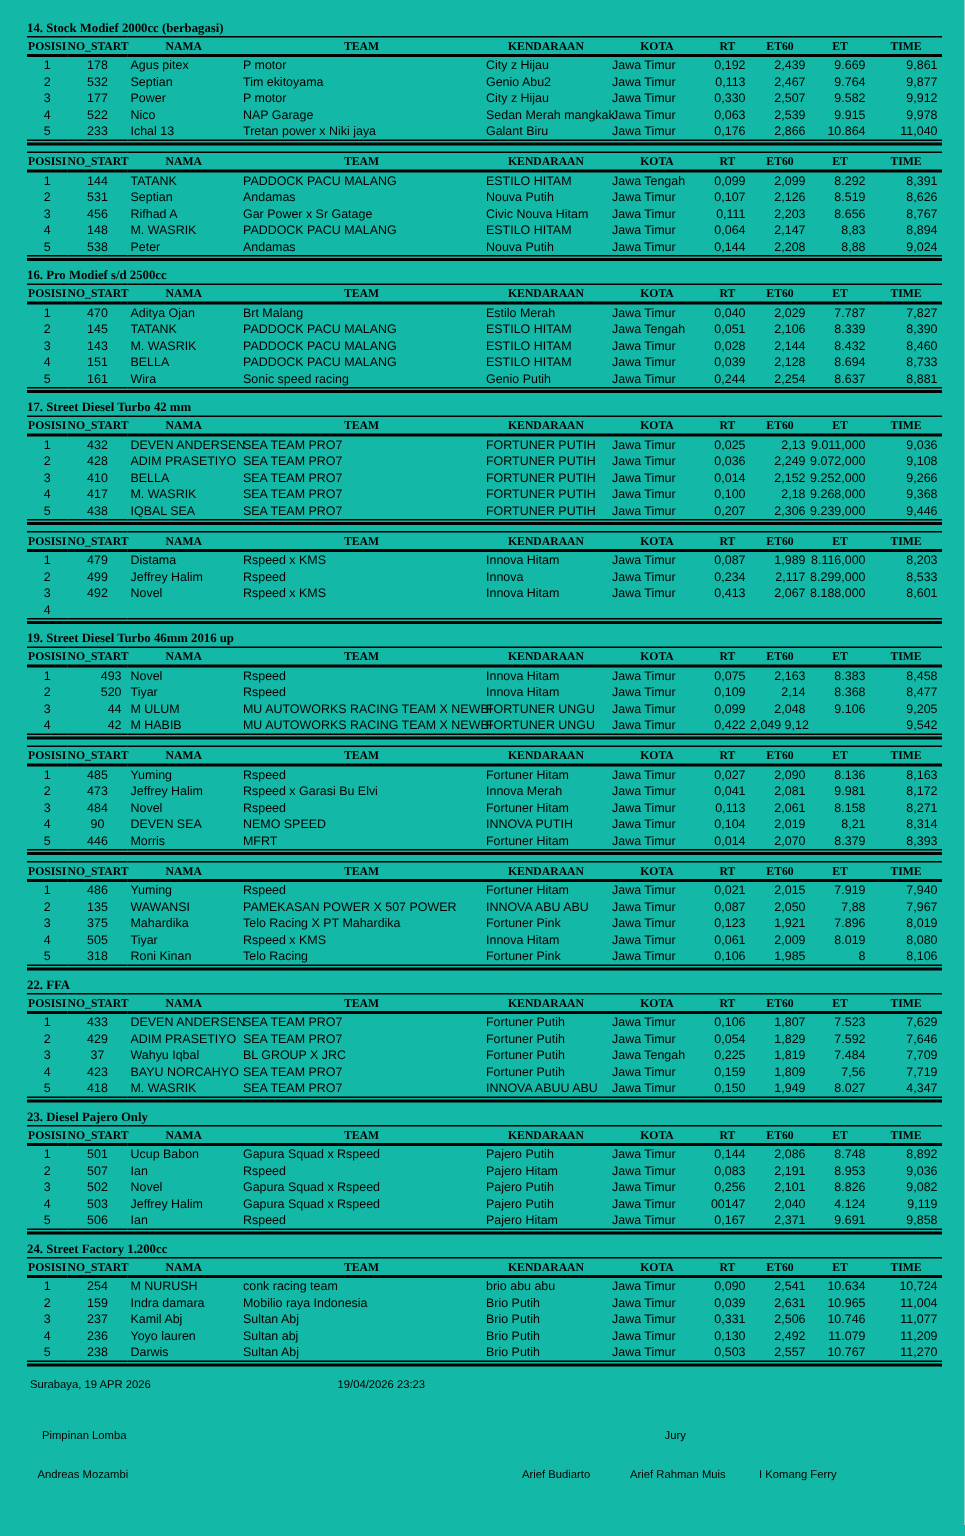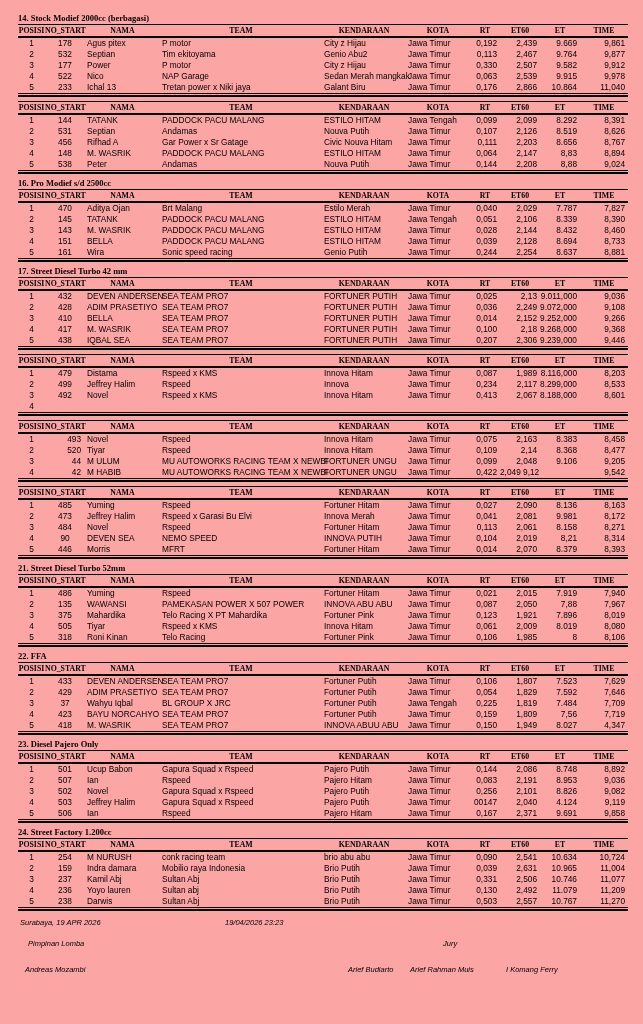--- a/index.html
+++ b/index.html
@@ -1,20 +1,20 @@
 <!DOCTYPE html>
 <html><head>
 <meta charset="utf-8">
 <style>
   html, body { margin: 0; padding: 0; background: #e8e8e8; }
   .page {
     position: relative;
     width: 643px;
     height: 1024px;
-    background: #fca5a5;
+    background: #14b8a6;
     box-sizing: border-box;
     padding: 13px 15px 0 18px;
     overflow: hidden;
     font-family: "Liberation Sans", sans-serif;
     color: #000;
   }
   .section { margin-bottom: 4px; }
   .sec-title {
     font-family: "Liberation Serif", serif;
     font-weight: bold;
@@ -54,21 +54,21 @@
     padding: 0;
     white-space: nowrap;
     overflow: visible;
     vertical-align: middle;
   }
   td.c { text-align: center; }
   td.l { text-align: left; padding-left: 2px; }
   td.r { text-align: right; padding-right: 3px; }
   td.nr { text-align: right; padding-right: 4px; }
   .footer { position: relative; margin-top: 7px; font-size: 7.5px; }
-  .f-row { position: relative; height: 11px; font-style: italic; }
+  .f-row { position: relative; height: 11px; }
   .f-row span { position: absolute; top: 0; white-space: nowrap; }
 </style>
 </head>
 <body>
 
 <div class="page">
 
   <div id="sections">
       <div class="section">
         <div class="sec-title">14. Stock Modief 2000cc (berbagasi)</div>
@@ -525,20 +525,21 @@
                 <td class="r"></td>
                 <td class="r"></td>
                 <td class="r"></td>
                 <td class="r"></td>
               </tr>
             </tbody>
           </table>
         </div>
       </div>
       <div class="section">
+        <div class="sec-title">19. Street Diesel Turbo 46mm 2016 up</div>
         <div class="tbl-wrap">
           <table class="results">
             <colgroup>
               <col style="width: 27px;">
               <col style="width: 40px;">
               <col style="width: 75px;">
               <col style="width: 162px;">
               <col style="width: 84px;">
               <col style="width: 64px;">
               <col style="width: 30px;">
@@ -701,21 +702,20 @@
                 <td class="r">0,014</td>
                 <td class="r">2,070</td>
                 <td class="r">8.379</td>
                 <td class="r">8,393</td>
               </tr>
             </tbody>
           </table>
         </div>
       </div>
       <div class="section">
-        <div class="sec-title">21. Street Diesel Turbo 52mm</div>
         <div class="tbl-wrap">
           <table class="results">
             <colgroup>
               <col style="width: 27px;">
               <col style="width: 40px;">
               <col style="width: 75px;">
               <col style="width: 162px;">
               <col style="width: 84px;">
               <col style="width: 64px;">
               <col style="width: 30px;">
@@ -1087,25 +1087,25 @@
           </table>
         </div>
       </div>
     </div>
 
   <div class="footer">
     <div class="f-row">
       <span style="left:2px">Surabaya, 19 APR 2026</span>
       <span style="left:207px">19/04/2026 23:23</span>
     </div>
-    <div class="f-row" style="margin-top:10px">
+    <div class="f-row" style="margin-top:23px">
       <span style="left:10px">Pimpinan Lomba</span>
       <span style="left:425px">Jury</span>
     </div>
     <div class="f-row" style="margin-top:15px">
       <span style="left:7px">Andreas Mozambi</span>
       <span style="left:330px">Arief Budiarto</span>
-      <span style="left:392px">Arief Rahman Muis</span>
+      <span style="left:402px">Arief Rahman Muis</span>
       <span style="left:488px">I Komang Ferry</span>
     </div>
   </div>
 
 </div>
 
 </body></html>

